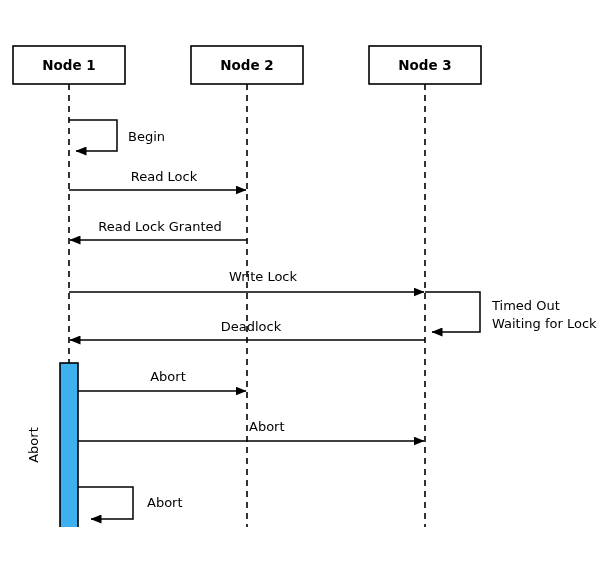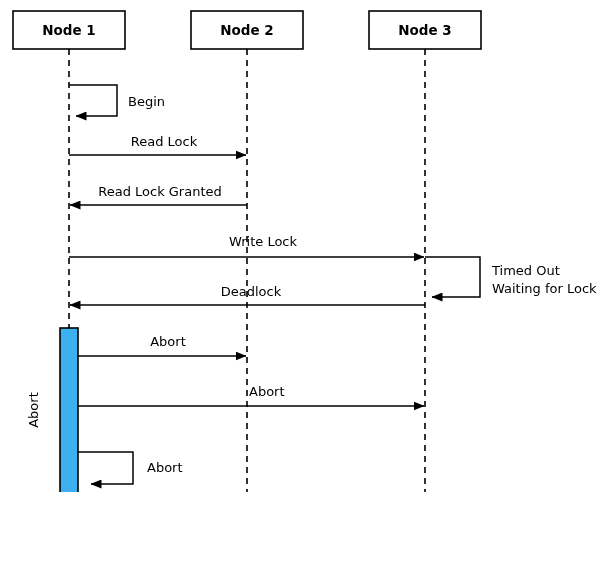--- a/index.html
+++ b/index.html
@@ -10,20 +10,21 @@
   }
   body {
     font-family: "DejaVu Sans", "Liberation Sans", sans-serif;
   }
   #diagram-root {
     position: relative;
     width: 600px;
     height: 492px;
     background: #ffffff;
     overflow: hidden;
+    margin-top: 35px;
   }
   #diagram-svg {
     position: absolute;
     top: 0;
     left: 0;
     width: 600px;
     height: 568px;
   }
   .node-box-rect {
     fill: #ffffff;

